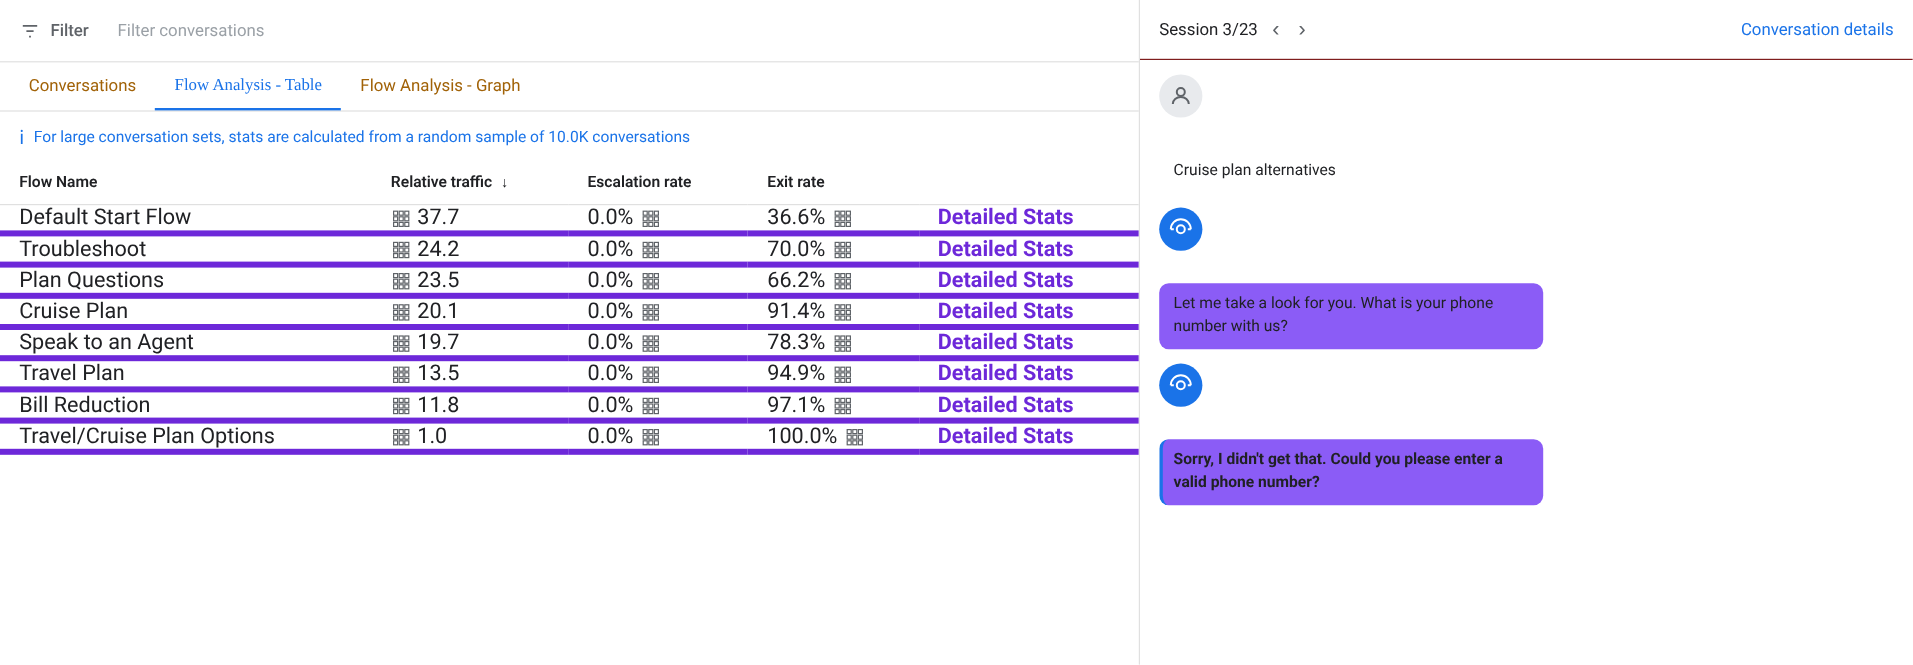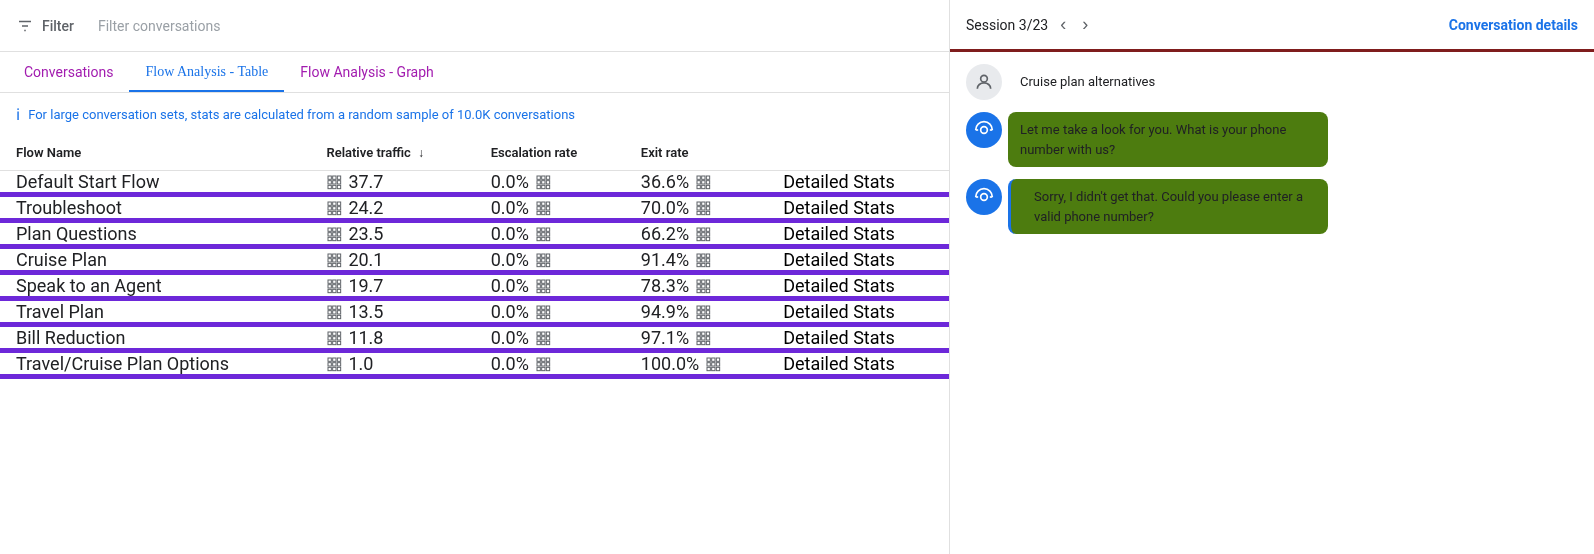--- a/index.html
+++ b/index.html
@@ -9,62 +9,62 @@
     .left-panel { flex: 0 0 950px; display: flex; flex-direction: column; border-right: 1px solid #e0e0e0; }
 
     
     .filter-bar { display: flex; align-items: center; padding: 12px 16px; border-bottom: 1px solid #e0e0e0; gap: 8px; min-height: 52px; }
     .filter-icon { display: flex; align-items: center; color: #5f6368; }
     .filter-label { font-weight: 500; color: #5f6368; margin-right: 16px; }
     .filter-text { color: #9aa0a6; }
 
     
     .tabs { display: flex; border-bottom: 1px solid #e0e0e0; padding: 0 8px; }
-    .tab { padding: 12px 16px; cursor: pointer; color: #a21caf; font-size: 14px; position: relative; white-space: nowrap; }
+    .tab { padding: 12px 16px; cursor: pointer; color: #a16207; font-size: 14px; position: relative; white-space: nowrap; }
     .tab.active { color: #1a73e8; font-weight: 500; font-family: Liberation Serif, serif; }
     .tab.active::after { content: ''; position: absolute; bottom: 0; left: 0; right: 0; height: 2px; background: #1a73e8; }
 
     
     .info-banner { display: flex; align-items: center; gap: 8px; padding: 10px 16px; color: #1a73e8; font-size: 13px; }
     .info-icon { font-size: 16px; }
 
     
     .table-container { flex: 1; overflow-y: auto; }
     table { width: 100%; border-collapse: collapse; }
     th { text-align: left; padding: 10px 16px; font-weight: 600; font-size: 13px; color: #202124; border-bottom: 1px solid #e0e0e0; white-space: nowrap; }
     td { padding: 0 16px; font-size: 18px; border-bottom: 5px solid #6d28d9; color: #202124; vertical-align: middle; }
     .sort-icon { margin-left: 4px; font-size: 12px; }
-    .detailed-stats-link { color: #000000; font-weight: 400; cursor: pointer; text-decoration: none; margin-top: 24px; }
+    .detailed-stats-link { color: #6d28d9; font-weight: 700; cursor: pointer; text-decoration: none; margin-top: 24px; }
     .cell-with-icon { display: flex; align-items: center; gap: 6px; }
 
     
     .right-panel { flex: 1; display: flex; flex-direction: column; background: #fff; }
 
     
     .right-header { display: flex; align-items: center; justify-content: space-between; padding: 12px 16px; border-bottom: 1px solid #e0e0e0; }
     .session-id { font-size: 14px; color: #202124; font-weight: 400; }
     .header-icons { display: flex; gap: 12px; align-items: center; }
     .header-icon-btn { cursor: pointer; color: #5f6368; display: flex; align-items: center; }
 
     
-    .session-nav { display: flex; align-items: center; justify-content: space-between; padding: 10px 16px; border-bottom: 3px solid #7f1d1d; }
+    .session-nav { display: flex; align-items: center; justify-content: space-between; padding: 10px 16px; border-bottom: 1px solid #7f1d1d; }
     .session-info { display: flex; align-items: center; gap: 8px; }
     .session-label { font-size: 14px; color: #202124; }
     .nav-btn { cursor: pointer; color: #5f6368; border: none; background: none; padding: 4px; display: flex; align-items: center; font-size: 18px; }
-    .conversation-details-link { color: #1a73e8; font-size: 14px; font-weight: 700; cursor: pointer; }
+    .conversation-details-link { color: #1a73e8; font-size: 14px; font-weight: 400; cursor: pointer; }
 
     
     .messages-container { flex: 1; overflow-y: auto; padding: 12px 16px; display: flex; flex-direction: column; gap: 12px; }
-    .message-row { display: flex; align-items: flex-start; gap: 6px; }
+    .message-row { display: flex; align-items: flex-start; gap: 27px; flex-direction: column; }
     .avatar { width: 36px; height: 36px; border-radius: 50%; display: flex; align-items: center; justify-content: center; flex-shrink: 0; }
     .avatar-user { background: #e8eaed; color: #5f6368; }
     .avatar-bot { background: #1a73e8; color: #fff; }
     .message-bubble { padding: 8px 12px; border-radius: 8px; font-size: 13px; line-height: 1.5; max-width: 320px; }
     .bubble-user { background: transparent; color: #202124; }
-    .bubble-bot { background: #4d7c0f; color: #202124; }
+    .bubble-bot { background: #8b5cf6; color: #202124; }
     .message-text { font-size: 13px; color: #202124; line-height: 1.5; }
   </style>
 </head>
 <body>
 
 <div class="left-panel">
 
   <div class="filter-bar">
     <span class="filter-icon">
       <svg width="18" height="18" viewBox="0 0 24 24" fill="none" stroke="#5f6368" stroke-width="2">
@@ -563,18 +563,18 @@
   </div>
       <div class="message-row">
     <div class="avatar avatar-bot">
           <svg width="20" height="20" viewBox="0 0 24 24" fill="none" stroke="#fff" stroke-width="2">
             <circle cx="12" cy="12" r="4"></circle>
             <path d="M2 12a10 10 0 0 1 20 0"></path>
             <line x1="5" y1="12" x2="2" y2="12"></line>
             <line x1="22" y1="12" x2="19" y2="12"></line>
           </svg>
         </div>
-    <div class="message-bubble bubble-bot" style="border-left: 3px solid #1a73e8; padding-left: 23px;">
+    <div class="message-bubble bubble-bot" style="border-left: 3px solid #1a73e8; padding-left: 9px; font-weight: bold;">
       <span class="message-text">Sorry, I didn't get that. Could you please enter a valid phone number?</span>
     </div>
   </div>
     </div>
 </div>
 
 </body></html>

